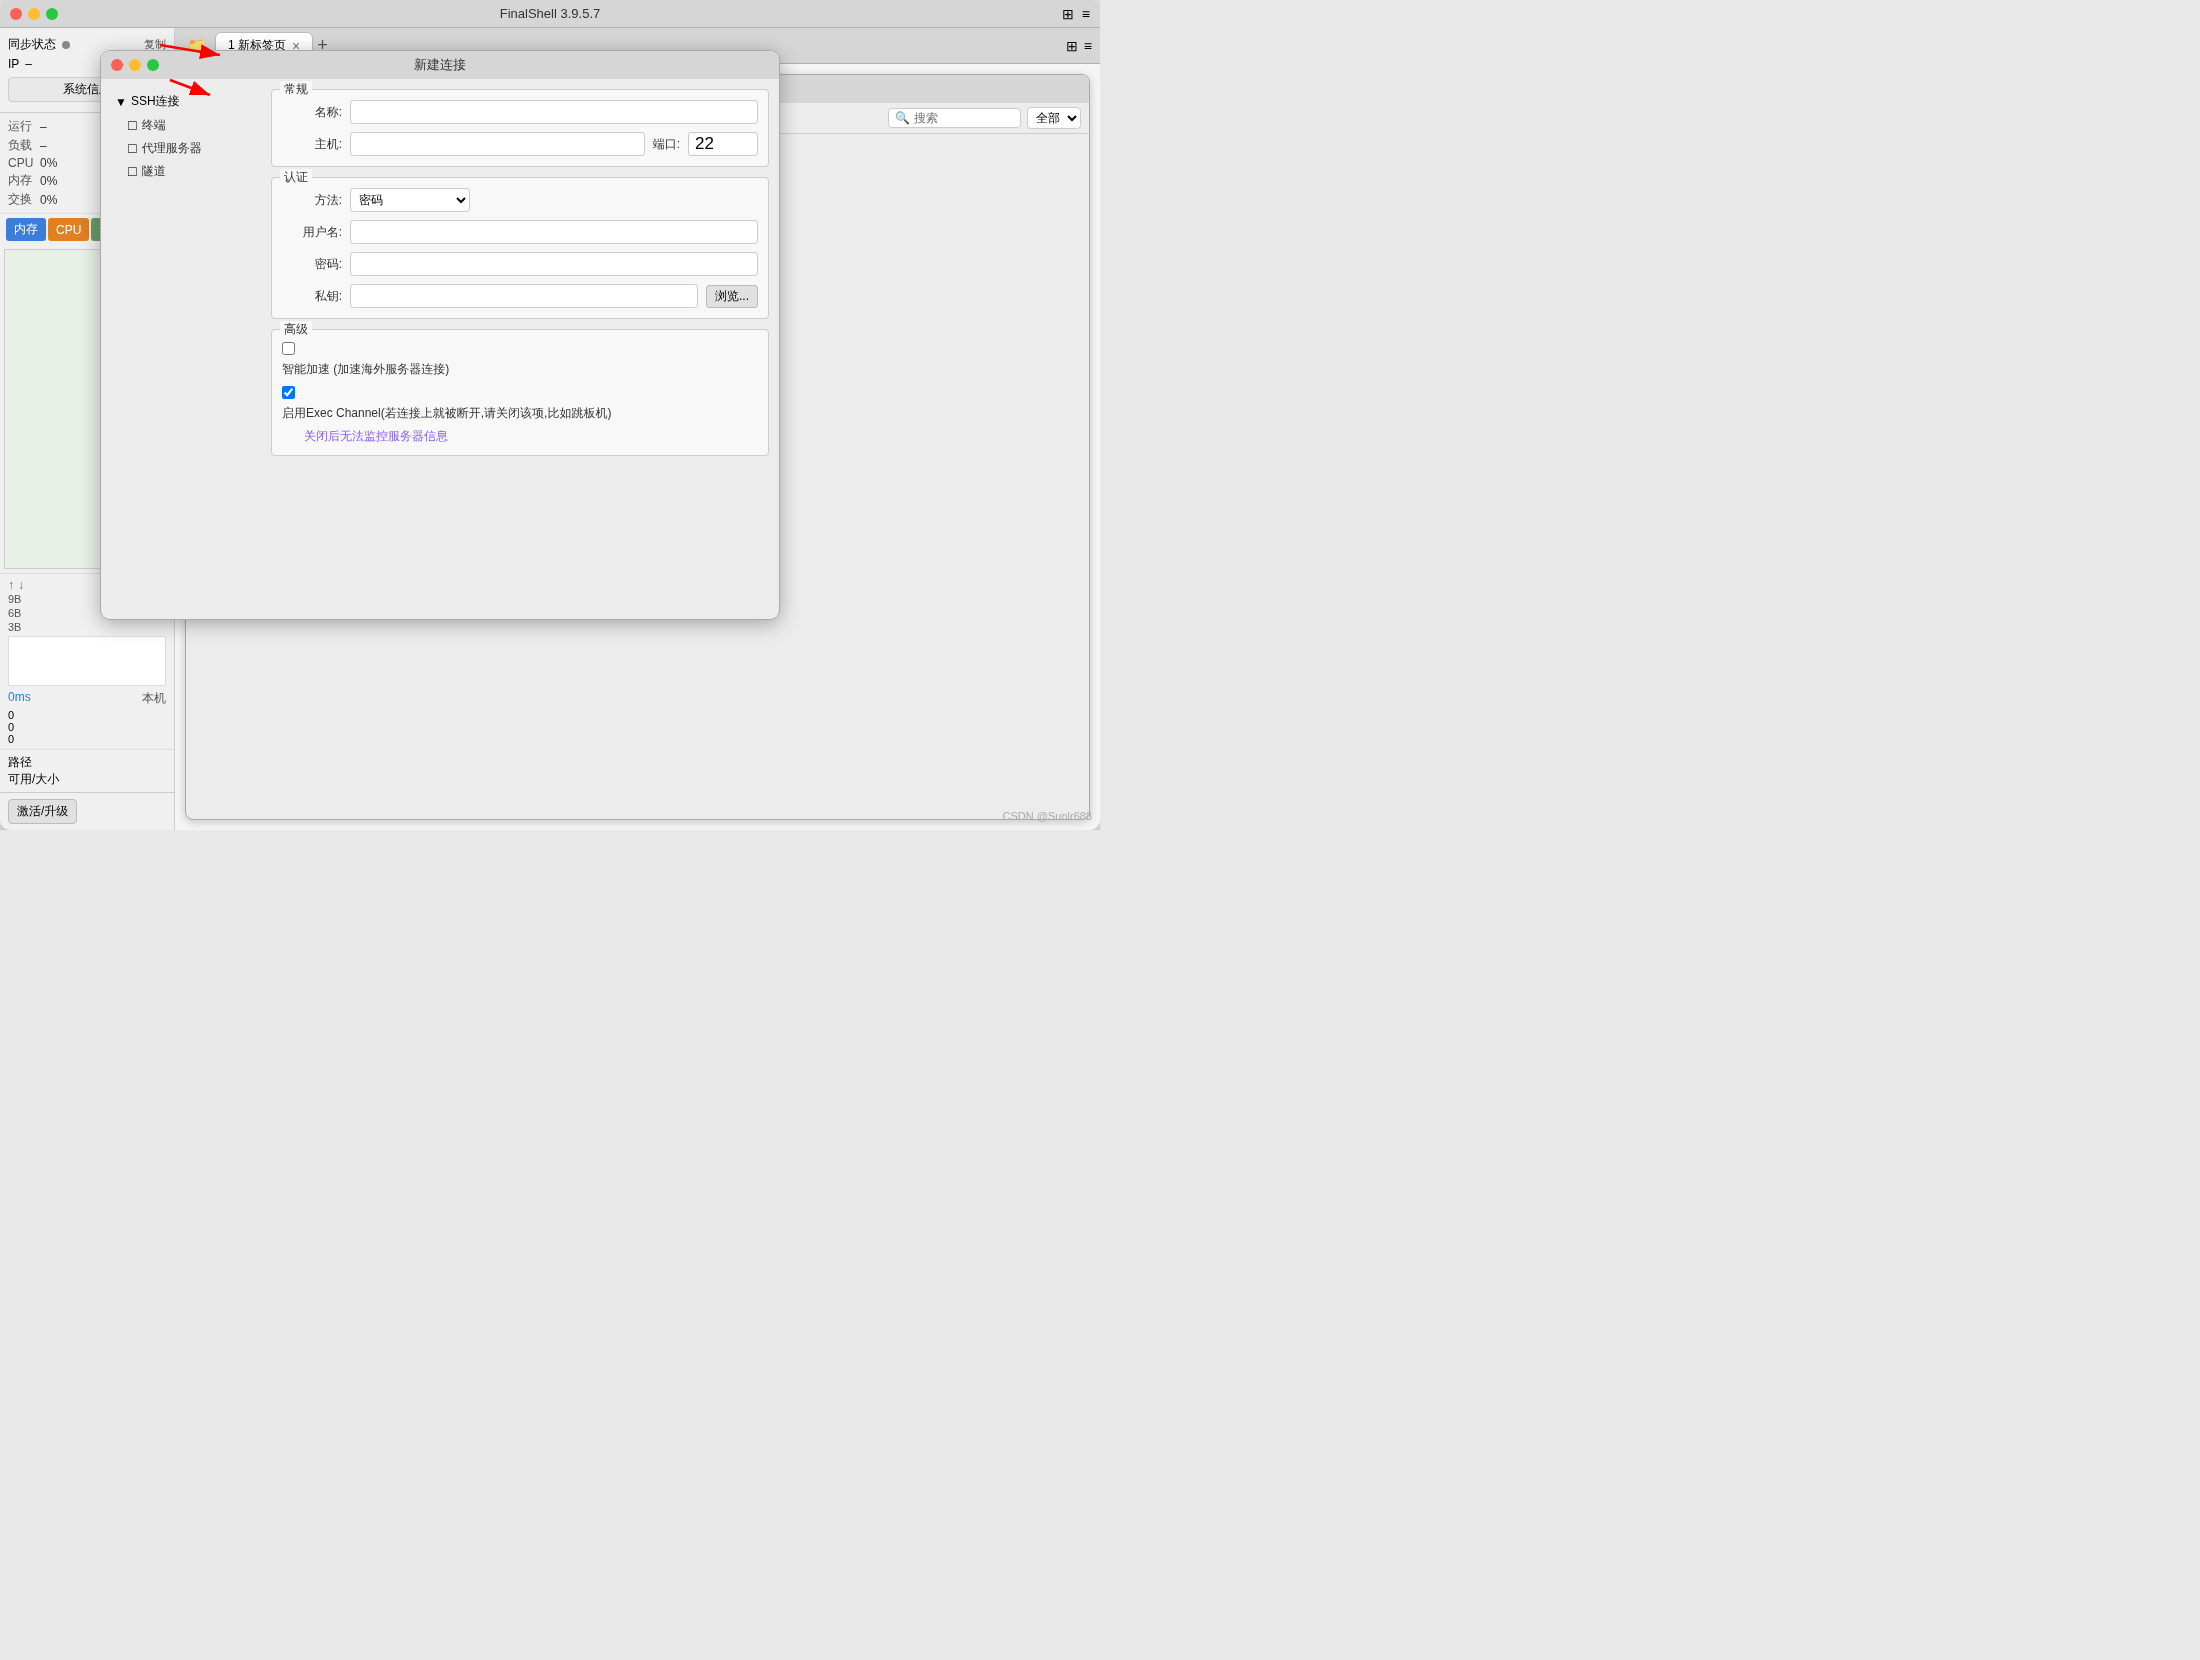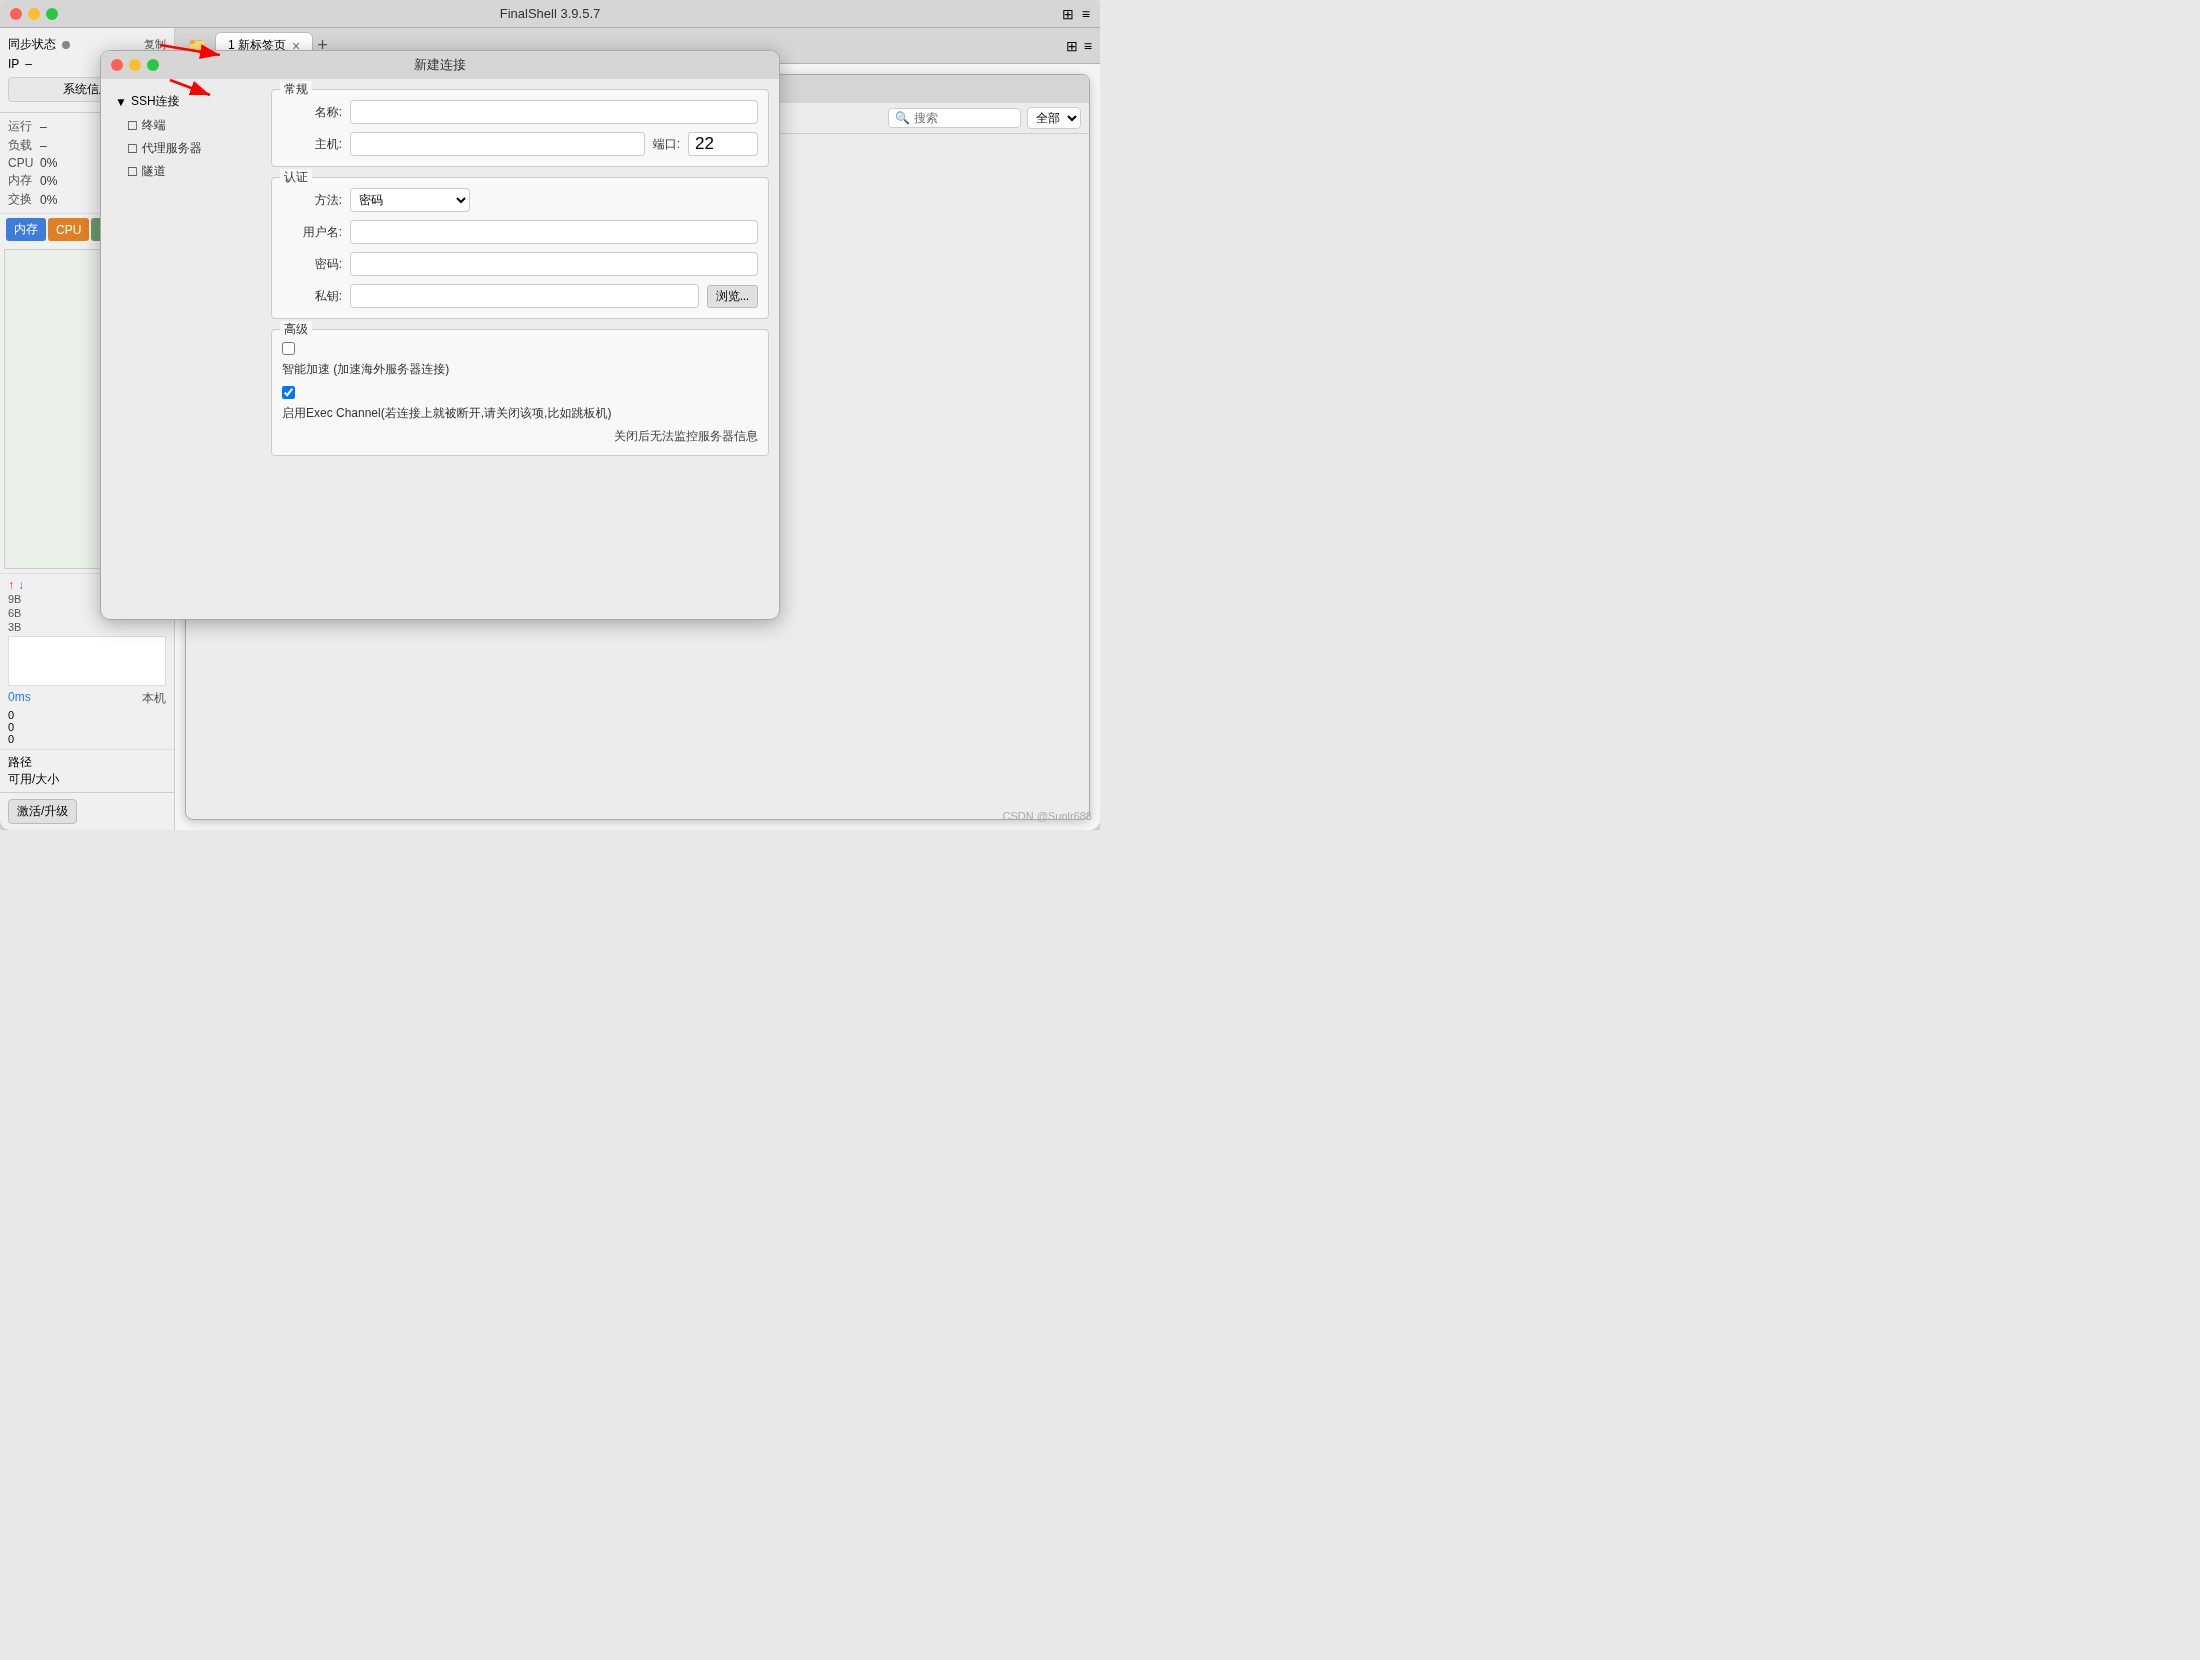--- a/index.html
+++ b/index.html
@@ -465,21 +465,20 @@
       font-size: 12px;
       background: white;
     }
     .browse-btn {
       padding: 2px 8px;
       background: #e0e0e0;
       border: 1px solid #bbb;
       border-radius: 3px;
       font-size: 12px;
       cursor: pointer;
-      font-family: Liberation Serif, serif;
     }
 
     .advanced-section {
       border: 1px solid #ccc;
       border-radius: 4px;
       padding: 10px;
       position: relative;
       background: #f8f8f8;
     }
     .advanced-legend {
@@ -497,22 +496,21 @@
       gap: 6px;
       margin-bottom: 6px;
       font-size: 12px;
       color: #333;
       flex-direction: column;
     }
     .check-row input[type=checkbox] { margin-top: 2px; }
     .check-note {
       padding-left: 22px;
       font-size: 12px;
-      color: #404040;
-      text-align: right;
+      color: #8b5cf6;
     }
 
     .nc-footer {
       display: flex;
       justify-content: flex-end;
       gap: 8px;
       padding: 8px 10px;
       border-top: 1px solid #ccc;
     }
     .btn-confirm {

